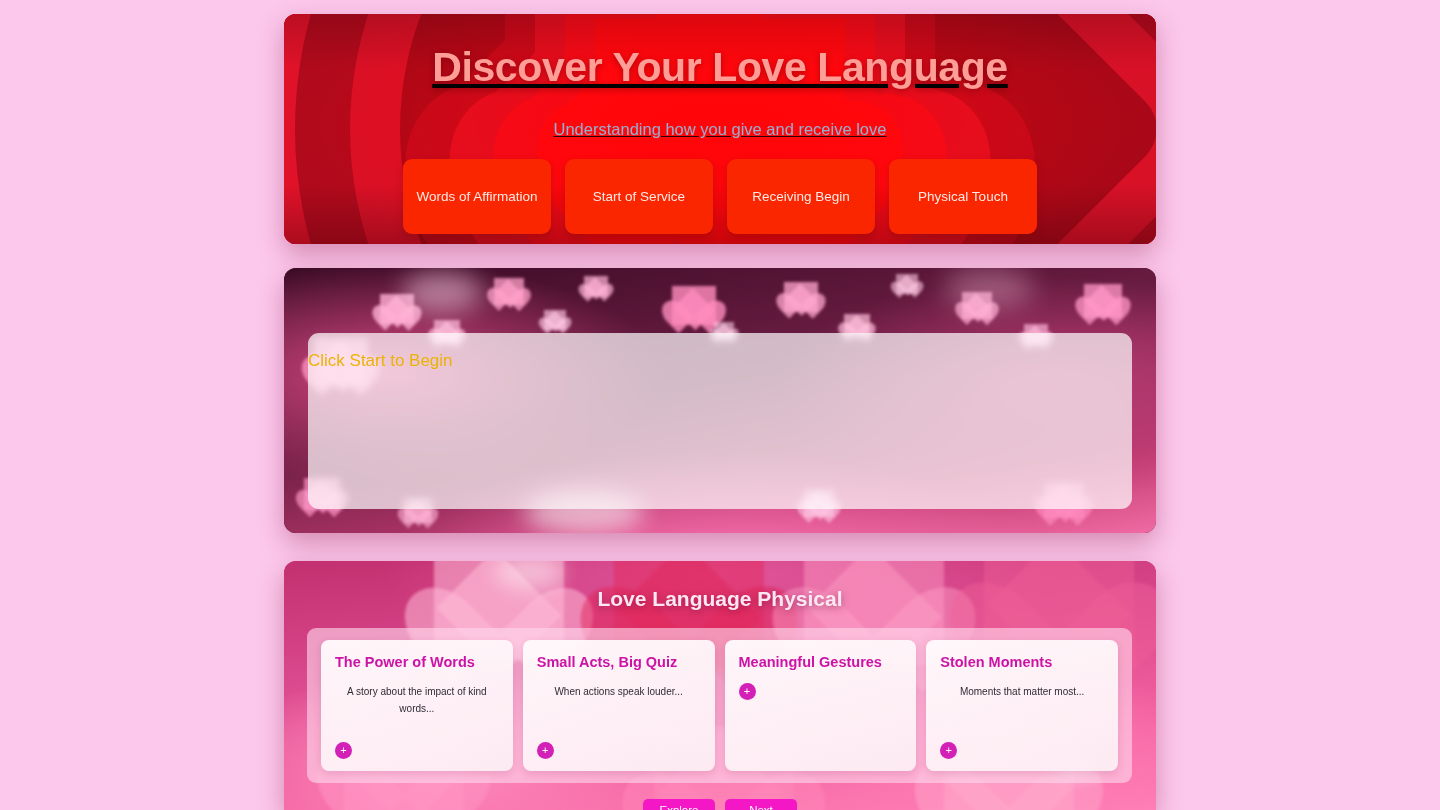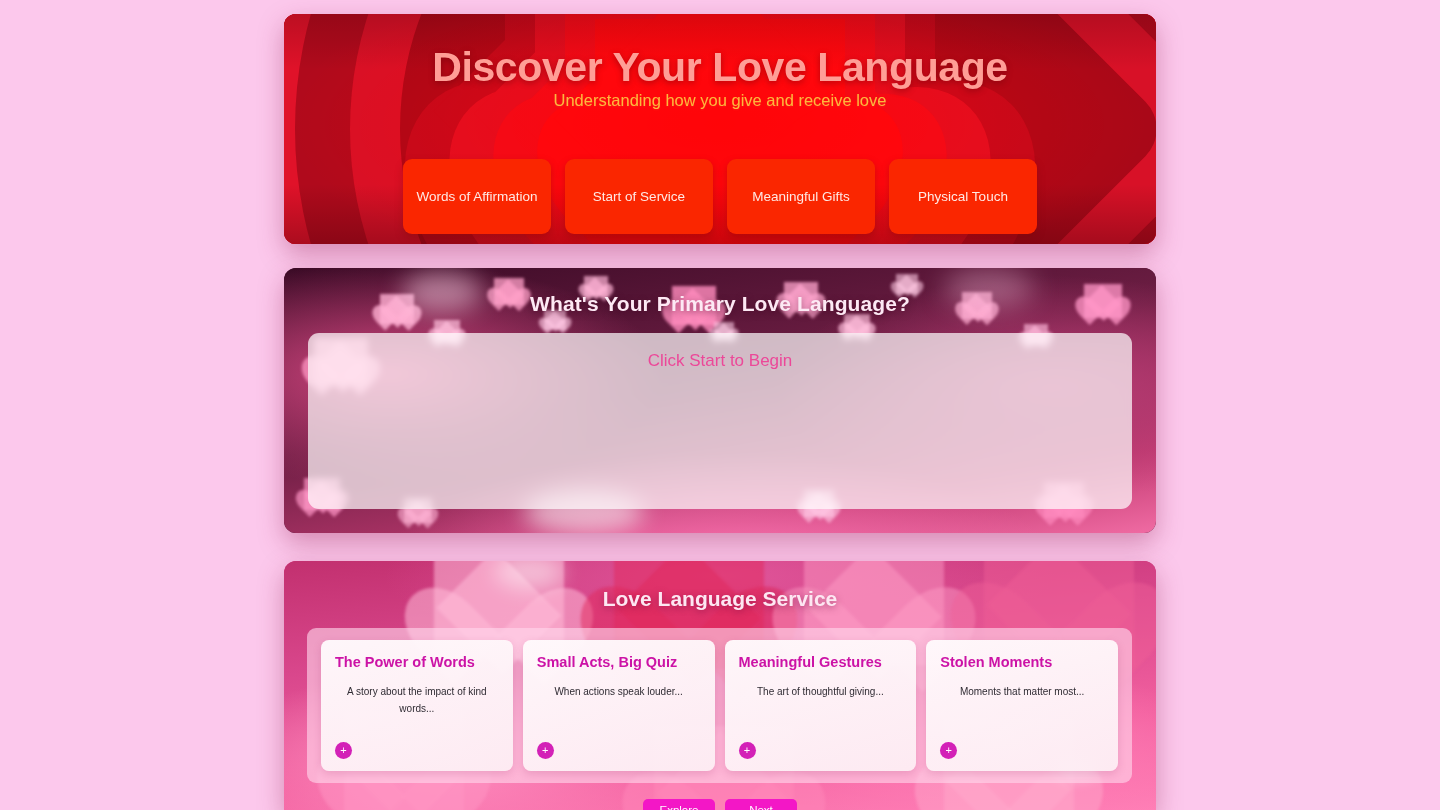--- a/index.html
+++ b/index.html
@@ -30,20 +30,21 @@
     border-radius: 12px;
     overflow: hidden;
     box-shadow: 0 10px 26px rgba(140, 20, 70, .35);
   }
 
   
   #hero {
     top: 14px;
     height: 230px;
     background: #c2081b;
+    text-decoration: underline;
   }
   .hero-bg {
     position: absolute;
     inset: 0;
     overflow: hidden;
   }
   
   .ring {
     position: absolute;
     left: 50%;
@@ -96,23 +97,23 @@
   }
   #hero-title {
     font-size: 41px;
     font-weight: 700;
     letter-spacing: -.4px;
     color: #ff9e96;
     text-shadow: 0 2px 6px rgba(90,0,8,.45);
     line-height: 1.15;
   }
   #hero-sub {
-    margin-top: 0;
+    margin-top: 29px;
     font-size: 16.5px;
-    color: #fde047;
+    color: #7dd3fc;
     opacity: .82;
     text-shadow: 0 1px 2px rgba(255,90,80,.25);
   }
 
   .lang-row {
     position: absolute;
     left: 0; right: 0;
     top: 145px;
     display: flex;
     justify-content: center;
@@ -200,24 +201,24 @@
     position: absolute;
     left: 24px;
     top: 65px;
     width: 824px;
     height: 176px;
     border-radius: 11px;
     background: rgba(255,255,255,.70);
     backdrop-filter: blur(3px);
   }
   #quiz-prompt {
-    text-align: center;
+    text-align: left;
     padding-top: 18px;
     font-size: 17px;
-    color: #ec4899;
+    color: #eab308;
   }
   .opt-row {
     display: flex;
     justify-content: center;
     gap: 22px;
     margin-top: 45px;
   }
   .opt-btn {
     border: none;
     border-radius: 5px;
@@ -371,21 +372,21 @@
     </div>
 
     <div class="hero-content">
       <h1 id="hero-title">Discover Your Love Language</h1>
       <p id="hero-sub">Understanding how you give and receive love</p>
     </div>
 
     <div class="lang-row">
       <button class="lang-btn">Words of Affirmation</button>
       <button class="lang-btn">Start of Service</button>
-      <button class="lang-btn">Meaningful Gifts</button>
+      <button class="lang-btn">Receiving Begin</button>
       <button class="lang-btn">Physical Touch</button>
     </div>
   </section>
 
   <section class="card" id="quiz">
     <div class="bokeh-bg">
       <div class="bokeh-base-dark"></div>
       <div class="hmini" style="left:30px;top:70px;width:54px;height:48px;background:rgba(255,150,195,.75);">
           <b></b>
         </div>
@@ -438,21 +439,20 @@
           <b></b>
         </div>
       <div class="hmini" style="left:760px;top:214px;width:40px;height:36px;background:rgba(255,140,192,.66);">
           <b></b>
         </div>
       <div class="blob" style="left:240px;top:222px;width:120px;height:44px;background:rgba(255,255,255,.55);filter:blur(11px);"></div>
       <div class="blob" style="left:118px;top:4px;width:80px;height:40px;background:rgba(255,215,235,.5);filter:blur(12px);"></div>
       <div class="blob" style="left:660px;top:0px;width:90px;height:40px;background:rgba(255,200,228,.35);filter:blur(13px);"></div>
     </div>
 
-    <h2 id="quiz-title">What's Your Primary Love Language?</h2>
 
     <div class="quiz-panel">
       <div id="quiz-prompt">Click Start to Begin</div>
     </div>
   </section>
 
   <section class="card" id="stories">
     <div class="stories-bg">
       <div class="hmini" style="left:150px;top:-16px;width:130px;height:115px;background:rgba(255,185,215,.55);">
           <b></b>
@@ -472,39 +472,38 @@
       <div class="hmini" style="left:370px;top:165px;width:140px;height:124px;background:rgba(255,135,185,.5);">
           <b></b>
         </div>
       <div class="hmini" style="left:660px;top:158px;width:130px;height:115px;background:rgba(255,170,205,.45);">
           <b></b>
         </div>
       <div class="blob" style="left:210px;top:-6px;width:70px;height:34px;background:rgba(255,255,255,.45);filter:blur(10px);"></div>
       <div class="blob" style="left:770px;top:196px;width:46px;height:22px;background:rgba(255,255,255,.5);filter:blur(7px);"></div>
     </div>
 
-    <h2 id="stories-title">Love Language Service</h2>
+    <h2 id="stories-title">Love Language Physical</h2>
 
     <div class="stories-panel">
 
       <div class="story-card">
         <div class="story-title">The Power of Words</div>
         <div class="story-desc">A story about the impact of kind words...</div>
         <button class="plus-btn">+</button>
       </div>
 
       <div class="story-card">
         <div class="story-title">Small Acts, Big Quiz</div>
         <div class="story-desc">When actions speak louder...</div>
         <button class="plus-btn">+</button>
       </div>
 
       <div class="story-card">
         <div class="story-title">Meaningful Gestures</div>
-        <div class="story-desc">The art of thoughtful giving...</div>
         <button class="plus-btn">+</button>
       </div>
 
       <div class="story-card">
         <div class="story-title">Stolen Moments</div>
         <div class="story-desc">Moments that matter most...</div>
         <button class="plus-btn">+</button>
       </div>
 
     </div>

